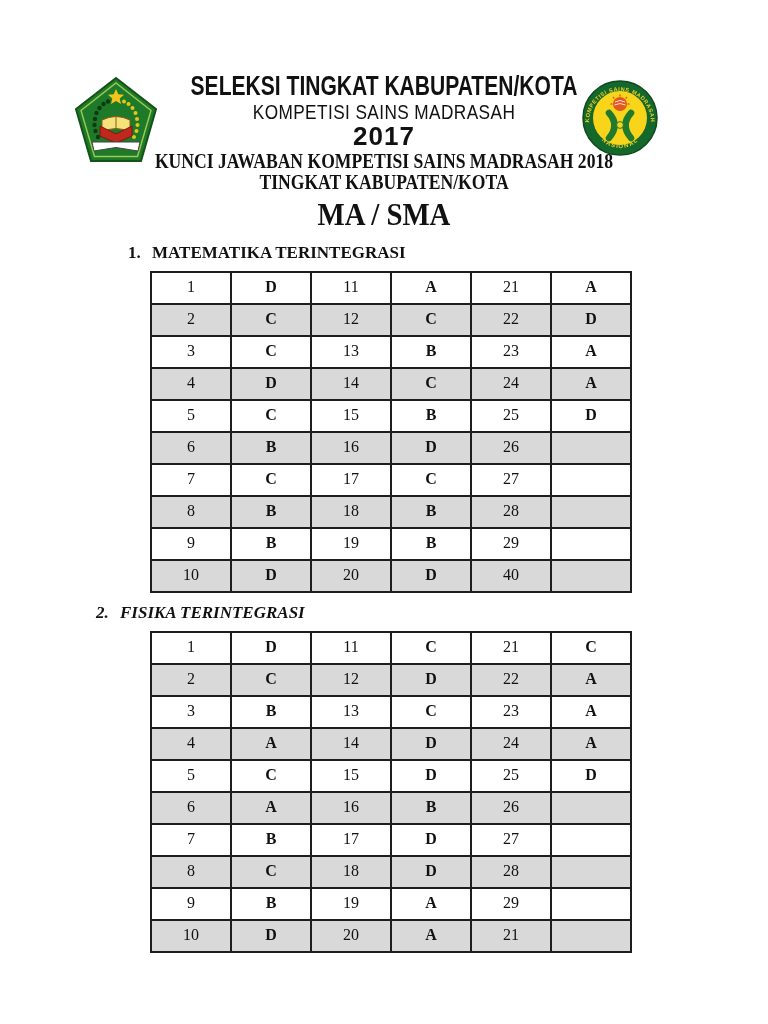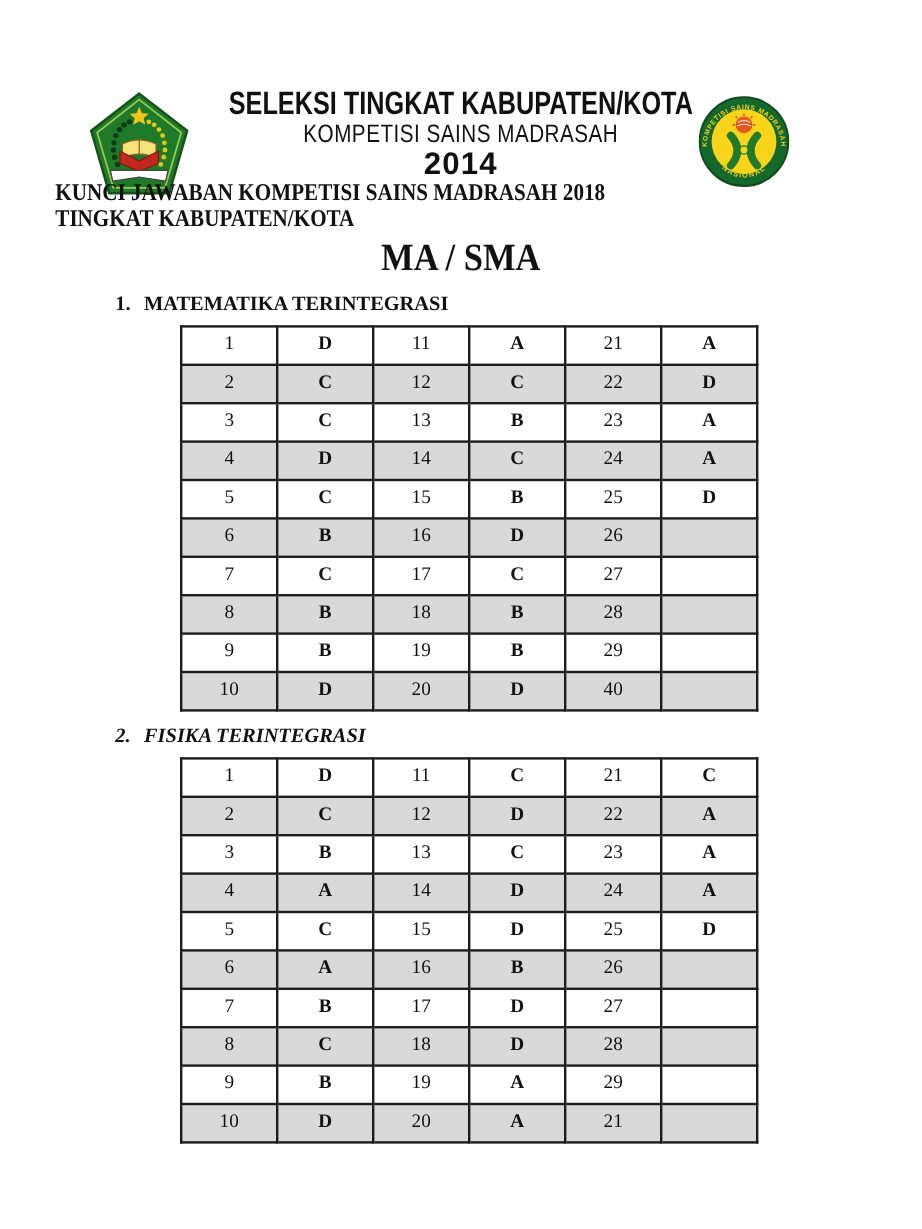--- a/index.html
+++ b/index.html
@@ -10,30 +10,30 @@
   .logo{position:absolute;}
   .logo-left{left:74px;top:76px;width:84px;height:88px;}
   .logo-right{left:582px;top:80px;width:76px;height:76px;}
 
   .title-block{position:absolute;left:120px;right:120px;top:72px;text-align:center;
                font-family:"Liberation Sans", sans-serif;}
   .title-1{font-size:27px;font-weight:bold;line-height:28px;transform:scaleX(0.78);transform-origin:50% 50%;white-space:nowrap;}
   .title-2{font-size:21px;font-weight:normal;line-height:23px;transform:scaleX(0.82);transform-origin:50% 50%;white-space:nowrap;letter-spacing:0.5px;}
   .title-3{font-size:26px;font-weight:bold;line-height:27px;letter-spacing:1px;}
 
-  .subtitle{position:absolute;left:0;right:0;top:151px;}
+  .subtitle{position:absolute;left:0;right:0;top:151px;text-align:center;}
   .subtitle div{font-size:20px;font-weight:bold;line-height:21px;transform:scaleX(0.88);transform-origin:50% 50%;white-space:nowrap;}
 
   .page-title{position:absolute;left:0;right:0;top:196px;text-align:center;
               font-size:32px;font-weight:bold;transform:scaleX(0.9);transform-origin:50% 50%;}
 
   
   .section-heading{position:absolute;left:96px;font-size:17px;font-weight:bold;white-space:nowrap;}
   .section-heading .num{display:inline-block;width:24px;}
-  #sec1-heading{top:243px;}
+  #sec1-heading{top:243px;margin-left:32px;}
   #sec2-heading{top:603px;font-style:italic;}
 
   .anskey-table{position:absolute;left:150px;border-collapse:collapse;table-layout:fixed;width:470px;}
   #table1{top:271px;}
   #table2{top:631px;}
   .anskey-table td{width:78px;height:27px;border:2px solid #1d1d1d;text-align:center;
                    vertical-align:middle;font-size:16px;padding:0 0 3px 0;background:#ffffff;}
   .anskey-table td.ans{font-weight:bold;}
   .anskey-table tr.alt td{background:#d9d9d9;}
 </style>
@@ -73,21 +73,21 @@
       <path d="M42,40.5 L42,52.5" stroke="#8a5a1e" stroke-width="1"></path>
       <path d="M26,50 L42,58 L58,50 L58,60 L42,67 L26,60 Z" fill="#c0281e" stroke="#7e1610" stroke-width="1"></path>
 
       <path d="M18,66 L66,66 L64,75 L42,71.5 L20,75 Z" fill="#ffffff" stroke="#444" stroke-width="1"></path>
     </svg>
   </div>
 
   <div class="title-block">
     <div class="title-1">SELEKSI TINGKAT KABUPATEN/KOTA</div>
     <div class="title-2">KOMPETISI SAINS MADRASAH</div>
-    <div class="title-3">2014</div>
+    <div class="title-3">2017</div>
   </div>
 
   <div class="logo logo-right">
     <svg width="76" height="76" viewBox="0 0 76 76" xmlns="http://www.w3.org/2000/svg">
       <defs>
         <path id="arcTop" d="M 7,42 A 31,31 0 0 1 69,42"></path>
         <path id="arcBot" d="M 12,42 A 26,26 0 0 0 64,42"></path>
       </defs>
       <circle cx="38" cy="38" r="37" fill="#15682b" stroke="#0e4a1e" stroke-width="1.5"></circle>
       <circle cx="38" cy="38" r="27" fill="#f8d41b"></circle>

